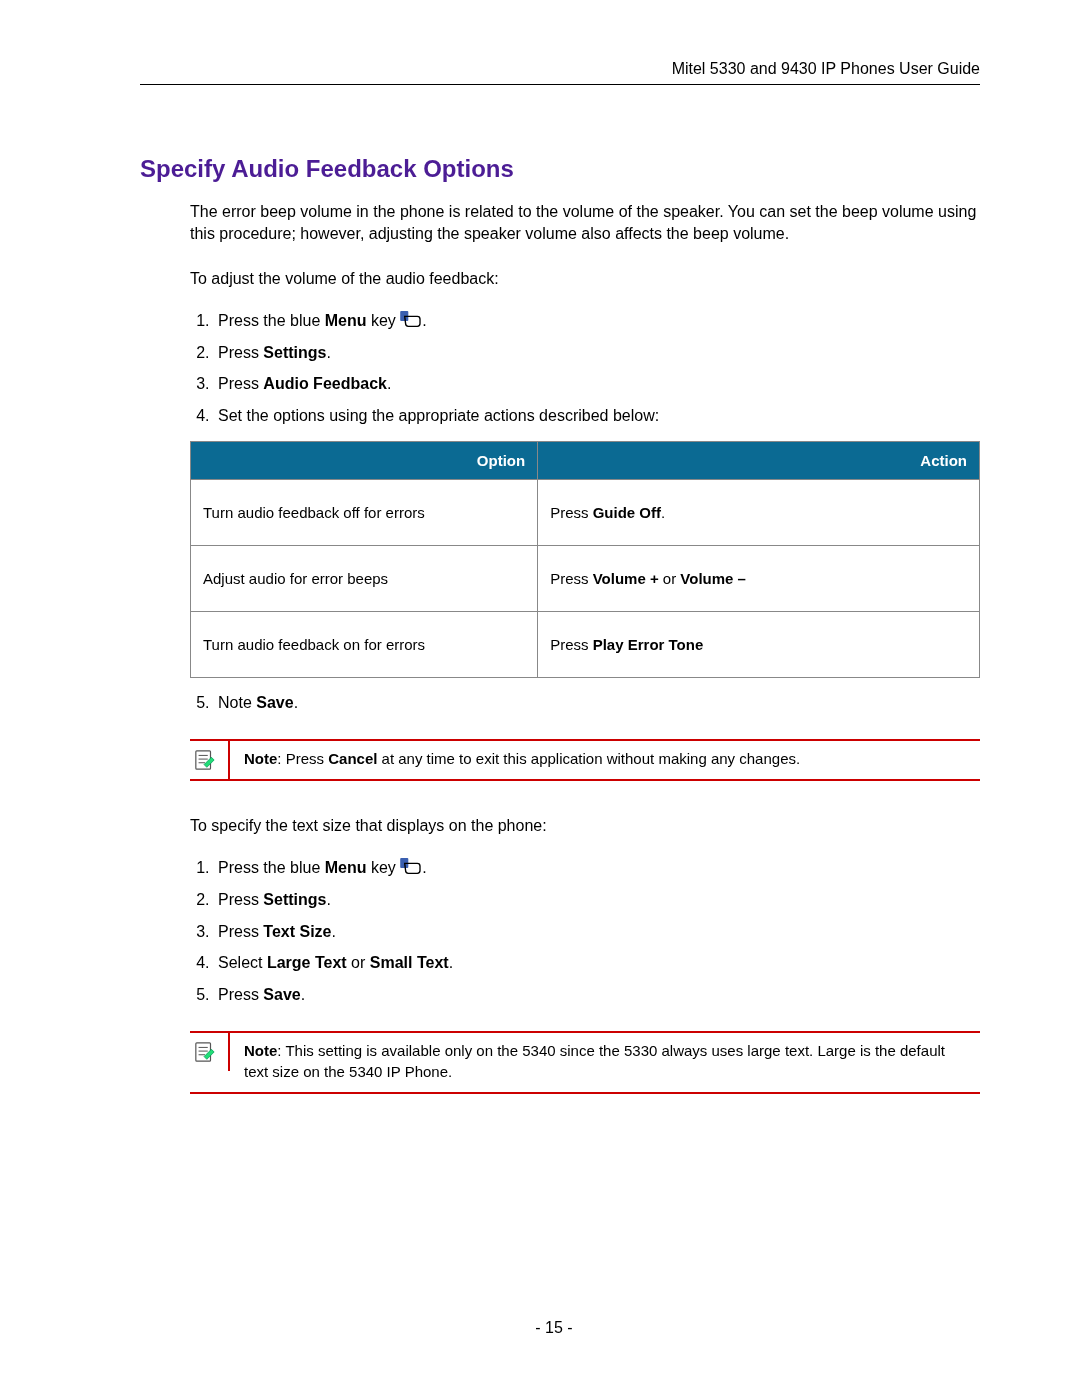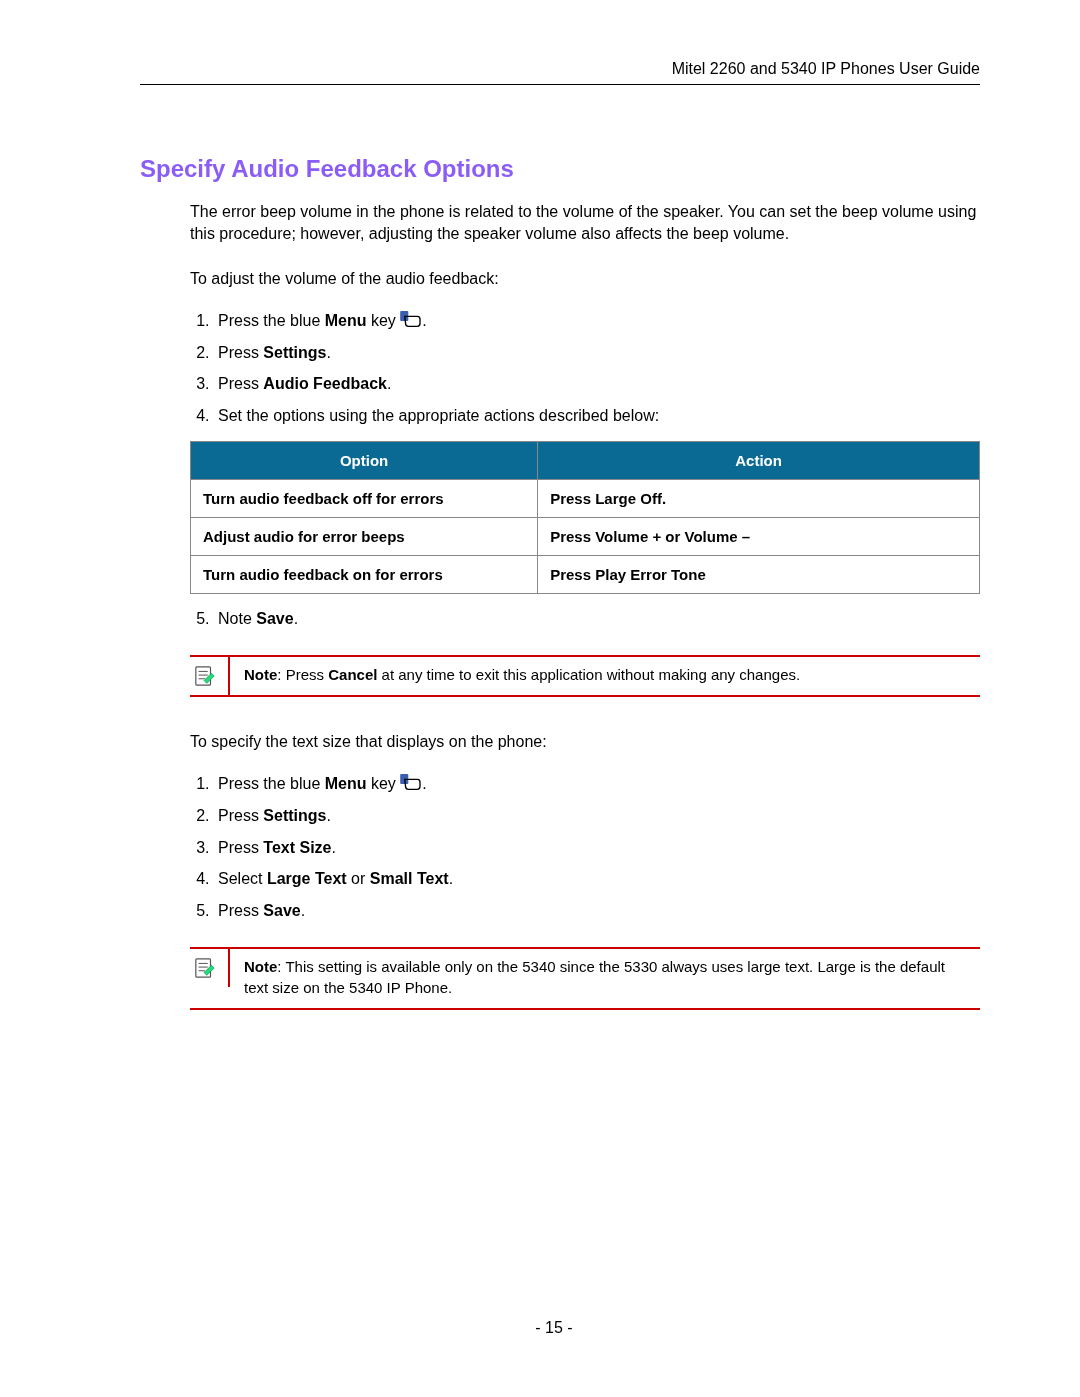--- a/index.html
+++ b/index.html
@@ -21,21 +21,21 @@
     position: relative;
   }
   .running-header {
     text-align: right;
     font-size: 16px;
     padding-bottom: 6px;
     border-bottom: 1px solid #000;
     margin-bottom: 70px;
   }
   h2.section {
-    color: #8b5cf6;
+    color: #4c1d95;
     font-size: 24px;
     font-weight: bold;
     margin: 0 0 18px 0;
   }
   .body-indent {
     margin-left: 50px;
   }
   p.intro {
     line-height: 1.35;
     margin: 17px 0 26px 0;
@@ -61,29 +61,28 @@
   table.opt {
     width: 100%;
     border-collapse: collapse;
     margin: 8px 0 10px 0;
     font-size: 15px;
   }
   table.opt th {
     background: #0b6a93;
     color: #fff;
     font-weight: bold;
-    text-align: center;
+    text-align: right;
     padding: 10px 12px;
     border: 1px solid #888;
   }
   table.opt td {
     border: 1px solid #888;
-    padding: 10px 12px;
+    padding: 24px 12px;
     vertical-align: top;
-    font-weight: bold;
   }
   table.opt td:first-child, table.opt th:first-child { width: 44%; }
 
   .note-block {
     border-top: 2px solid #c00;
     border-bottom: 2px solid #c00;
     margin: 20px 0 36px 0;
     display: flex;
     align-items: flex-start;
     justify-content: flex-end;
@@ -111,21 +110,21 @@
     bottom: 60px;
     text-align: center;
     font-size: 16px;
     padding-left: 28px;
   }
 </style>
 </head>
 <body>
 
 <div class="page">
-  <div class="running-header">Mitel 2260 and 5340 IP Phones User Guide</div>
+  <div class="running-header">Mitel 5330 and 9430 IP Phones User Guide</div>
 
   <h2 class="section">Specify Audio Feedback Options</h2>
 
   <div class="body-indent">
     <p class="intro">The error beep volume in the phone is related to the volume of the speaker. You can set the beep volume using this procedure; however, adjusting the speaker volume also affects the beep volume.</p>
 
     <p class="subhead">To adjust the volume of the audio feedback:</p>
 
     <ol class="steps">
       <li>
@@ -149,21 +148,21 @@
       <thead>
         <tr>
           <th>Option</th>
           <th>Action</th>
         </tr>
       </thead>
       <tbody>
         <tr>
           <td>Turn audio feedback off for errors</td>
           <td>
-            <span>Press </span><b>Large Off</b><span>.</span>
+            <span>Press </span><b>Guide Off</b><span>.</span>
           </td>
         </tr>
         <tr>
           <td>Adjust audio for error beeps</td>
           <td>
             <span>Press </span><b>Volume +</b><span> or </span><b>Volume –</b><span></span>
           </td>
         </tr>
         <tr>
           <td>Turn audio feedback on for errors</td>

